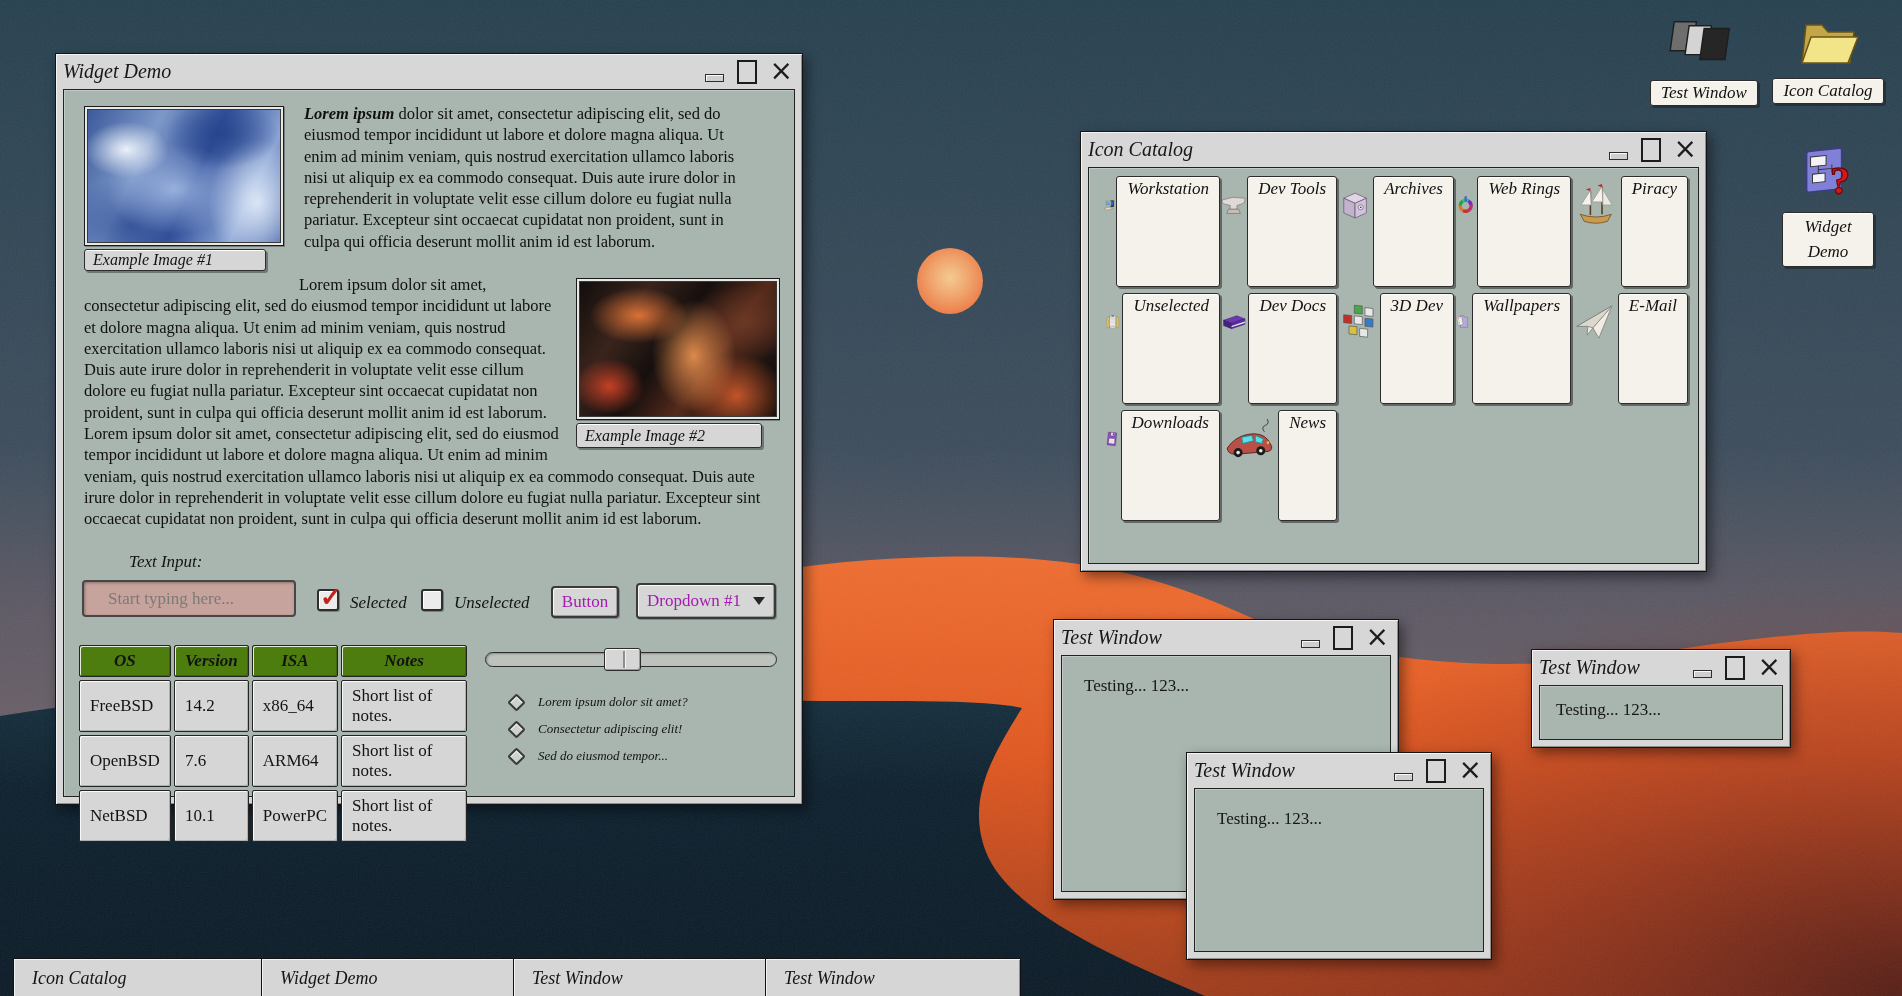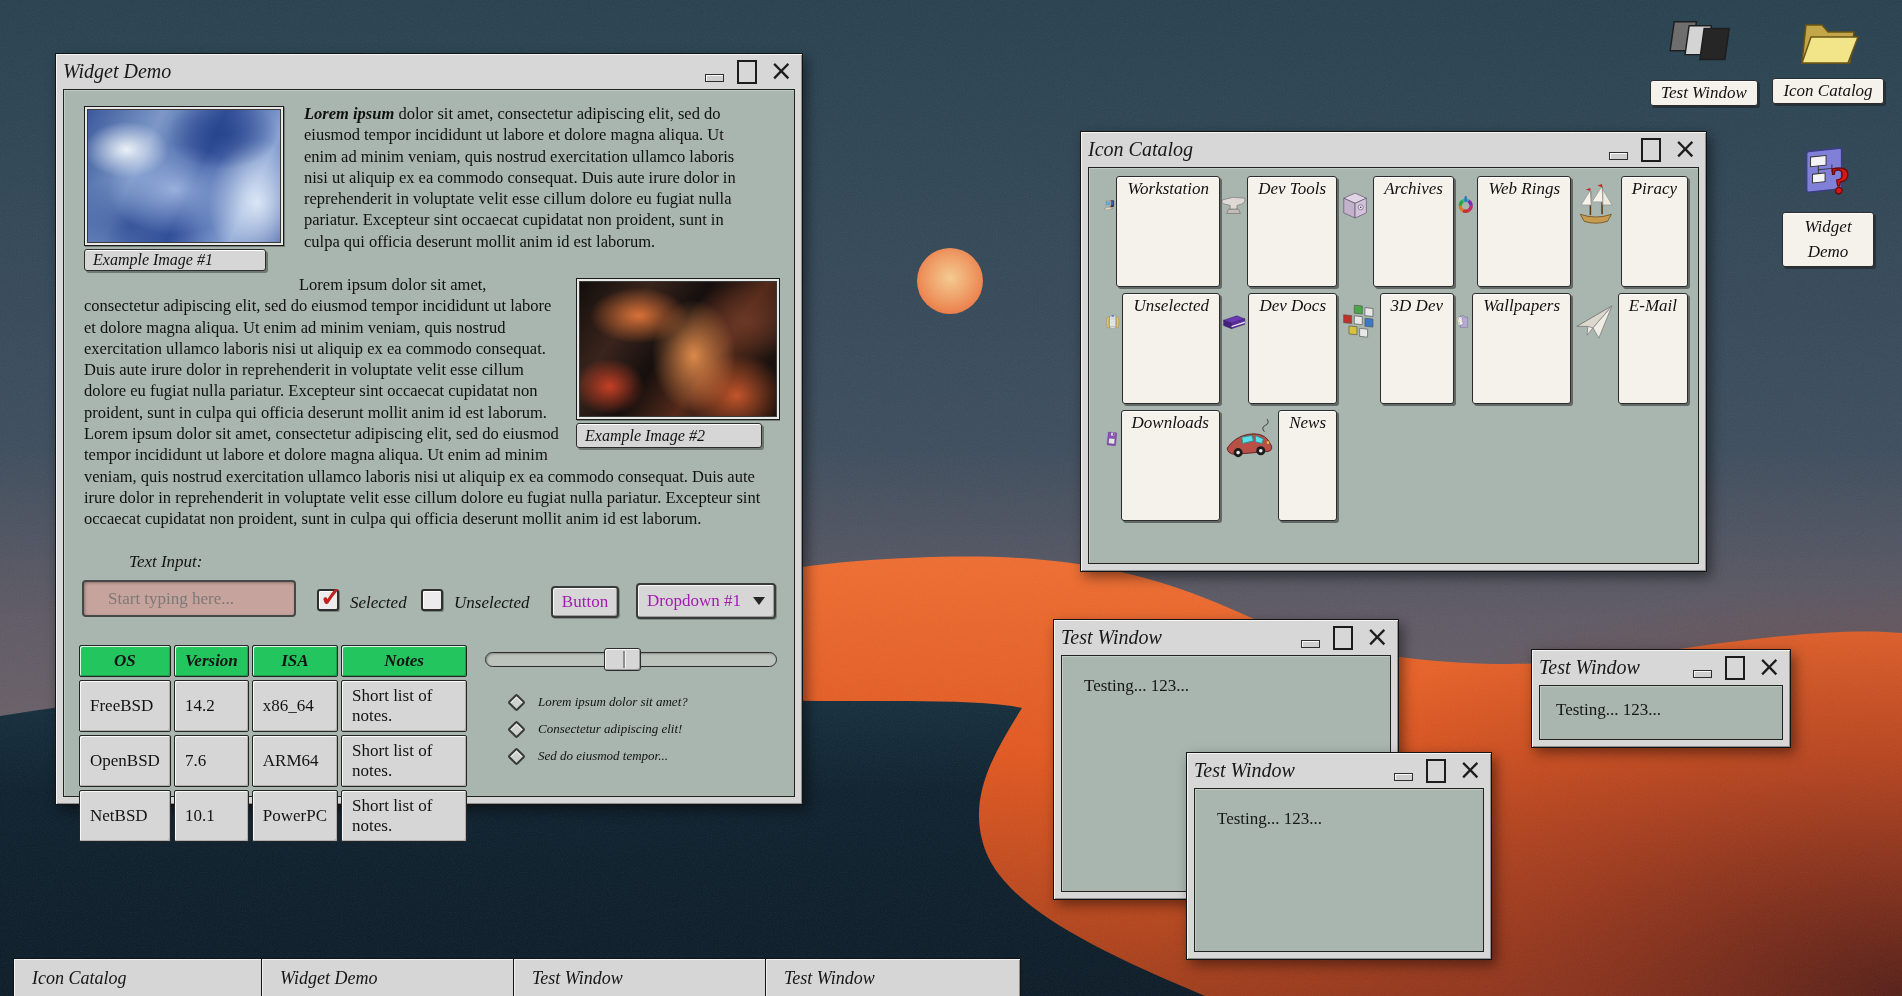--- a/index.html
+++ b/index.html
@@ -72,21 +72,21 @@
   .text-input::placeholder{color:#7d7a76;opacity:1;}
   .check{position:absolute;width:22px;height:22px;background:#ececec;border:2px solid #2e2e2e;border-radius:3px;
     box-shadow:inset 1px 1px 0 #ffffff, 1px 1px 0 rgba(0,0,0,.3);}
   .check .mark{position:absolute;left:1px;top:-9px;font-size:26px;font-weight:bold;color:#c32020;}
   .ck-label{position:absolute;font-style:italic;font-size:17px;}
   table.demo{position:absolute;border-collapse:separate;border-spacing:3px;}
   table.demo th, table.demo td{
     border:1px solid #242424;border-radius:2px;font-size:17px;padding:5px 10px;
     box-shadow:inset 1px 1px 0 rgba(255,255,255,.85), inset -1px -1px 0 rgba(0,0,0,.18);
   }
-  table.demo th{background:#22c55e;font-style:italic;font-weight:bold;text-align:center;}
+  table.demo th{background:#4d7c0f;font-style:italic;font-weight:bold;text-align:center;}
   table.demo td{background:#d6d6d6;text-align:left;}
   .slider-track{position:absolute;height:15px;background:#bcc2bc;border:1px solid #2c2c2c;border-radius:8px;
     box-shadow:inset 1px 1px 2px rgba(0,0,0,.28);}
   .slider-handle{position:absolute;top:-5px;width:37px;height:23px;background:#d6d6d6;border:1px solid #2c2c2c;border-radius:3px;
     box-shadow:inset 1px 1px 0 #f6f6f6, inset -1px -1px 0 #999;}
   .slider-handle::after{content:"";position:absolute;left:50%;top:2px;bottom:2px;width:2px;background:#8e8e8e;border-right:1px solid #f2f2f2;}
   .li-row{position:absolute;display:flex;align-items:center;gap:15px;}
   .diamond{width:13px;height:13px;background:#ccd2cc;border:2px solid #3a3a3a;border-radius:2px;transform:rotate(45deg);
     box-shadow:inset 1px 1px 0 #fff;}
   .li-text{font-style:italic;font-size:13px;text-align:right;}

